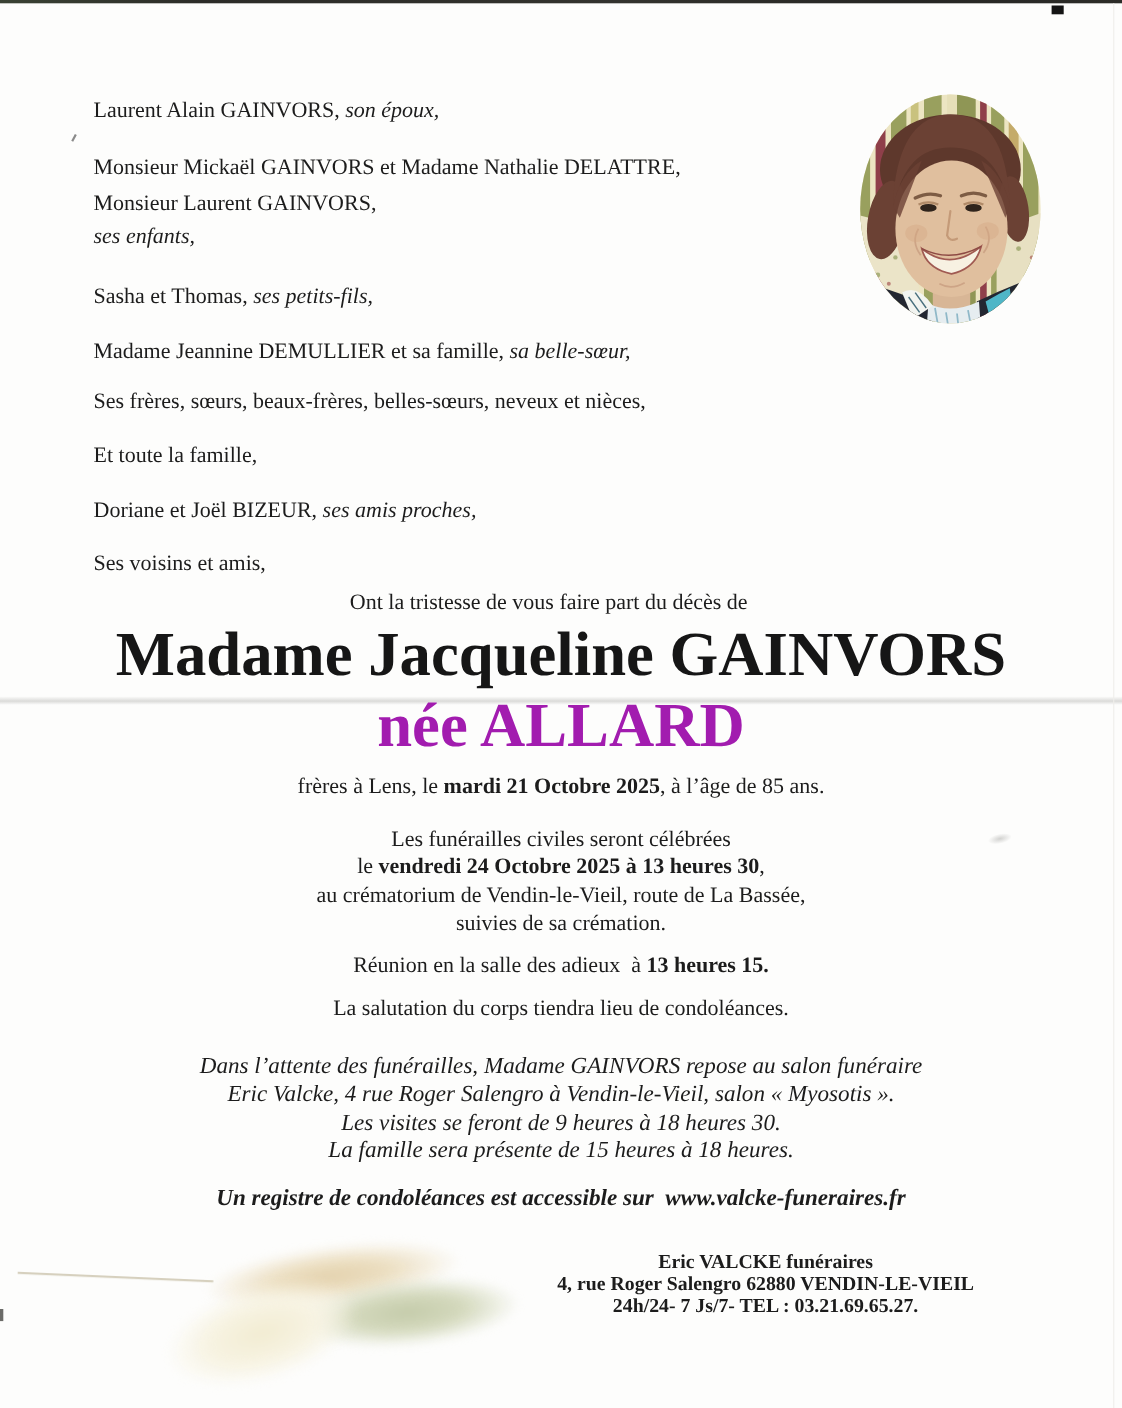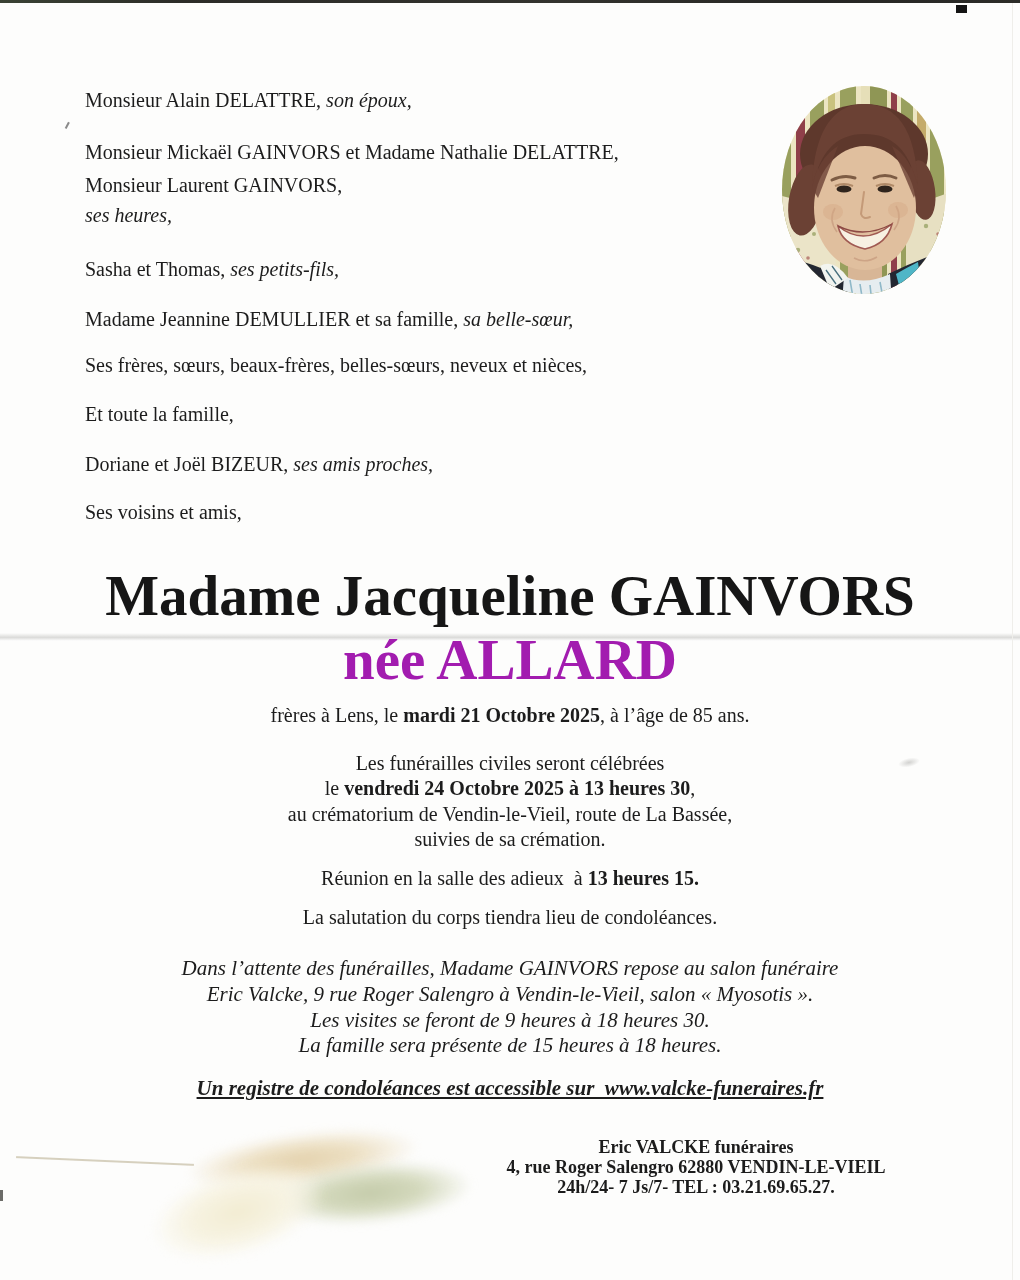--- a/index.html
+++ b/index.html
@@ -29,21 +29,21 @@
   .it{font-style:italic;}
   .cline{position:absolute;left:0;width:1020px;margin:0;text-align:center;font-size:20px;line-height:24px;white-space:nowrap;}
   .pre{white-space:pre;}
   .intro{position:absolute;left:318px;margin:0;font-size:20px;white-space:nowrap;}
   .title1{position:absolute;left:0;top:566px;width:1020px;margin:0;text-align:center;
     font-size:57px;font-weight:bold;letter-spacing:0px;line-height:60px;color:#161616;}
   .title2{position:absolute;left:0;top:630px;width:1020px;margin:0;text-align:center;
     font-size:57px;font-weight:bold;line-height:60px;color:#a21caf;}
   .repose-line{font-style:italic;font-size:21px;}
   .register{position:absolute;left:0;top:1076px;width:1020px;margin:0;text-align:center;
-    font-size:21px;font-weight:bold;font-style:italic;white-space:pre;text-decoration:underline;}
+    font-size:21px;font-weight:bold;font-style:italic;white-space:pre;}
   .contact{position:absolute;left:455px;top:1121px;width:450px;margin:16px;text-align:center;
     font-size:18px;font-weight:bold;line-height:20px;}
   .contact p{margin:0;}
 
   
   .flower{position:absolute;border-radius:50%;}
   .f-beige{left:185px;top:1132px;width:235px;height:56px;
     background:radial-gradient(closest-side,#e4d2ae 0%,#ecdfc2 45%,rgba(240,230,210,0));
     filter:blur(4px);transform:rotate(-7deg);}
   .f-sage{left:268px;top:1162px;width:205px;height:62px;
@@ -143,46 +143,47 @@
       <path d="M24,198 Q58,206 90,222 L90,245 L20,245 Z" fill="#232731"></path>
       <path d="M130,216 Q160,202 188,192 L192,245 L130,245 Z" fill="#232731"></path>
       <path d="M86,218 Q106,228 132,216 L134,245 L84,245 Z" fill="#e6edf0"></path>
       <path d="M92,222 L96,245 M102,226 L105,245 M112,227 L114,245 M122,224 L126,245" stroke="#8fb8c8" stroke-width="1.6" fill="none"></path>
       <path d="M138,216 Q150,209 160,204 L163,228 L142,231 Z" fill="#54c6d8" opacity="0.9"></path>
       <path d="M62,208 Q76,200 90,220 L72,232 Z" fill="#f2f4f0"></path>
       <path d="M68,212 L78,226 M74,208 L84,222" stroke="#49707e" stroke-width="1.3" fill="none"></path>
     </g>
   </svg>
 
-  <p class="fam" style="top:88px"><span>Monsieur Alain DELATTRE, </span><span class="it">son époux,</span></p>
+  <p class="fam" style="top:88px"><span>Laurent Alain GAINVORS, </span><span class="it">son époux,</span></p>
   <p class="fam" style="top:140px"><span>Monsieur Mickaël GAINVORS et Madame Nathalie DELATTRE,</span></p>
   <p class="fam" style="top:173px"><span>Monsieur Laurent GAINVORS,</span></p>
-  <p class="fam" style="top:203px"><span class="it">ses heures,</span></p>
+  <p class="fam" style="top:203px"><span class="it">ses enfants,</span></p>
   <p class="fam" style="top:257px"><span>Sasha et Thomas, </span><span class="it">ses petits-fils,</span></p>
   <p class="fam" style="top:307px"><span>Madame Jeannine DEMULLIER et sa famille, </span><span class="it">sa belle-sœur,</span></p>
   <p class="fam" style="top:353px"><span>Ses frères, sœurs, beaux-frères, belles-sœurs, neveux et nièces,</span></p>
   <p class="fam" style="top:402px"><span>Et toute la famille,</span></p>
   <p class="fam" style="top:452px"><span>Doriane et Joël BIZEUR, </span><span class="it">ses amis proches,</span></p>
   <p class="fam" style="top:500px"><span>Ses voisins et amis,</span></p>
 
+  <p class="intro" style="top:537px">Ont la tristesse de vous faire part du décès de</p>
 
   <h1 class="title1">Madame Jacqueline GAINVORS</h1>
   <h1 class="title2">née ALLARD</h1>
 
   <p class="cline" style="top:703px"><span>frères à Lens, le </span><b>mardi 21 Octobre 2025</b><span>, à l’âge de 85 ans.</span></p>
 
   <p class="cline" style="top:751px">Les funérailles civiles seront célébrées</p>
   <p class="cline" style="top:776px"><span>le </span><b>vendredi 24 Octobre 2025 à 13 heures 30</b><span>,</span></p>
   <p class="cline" style="top:802px">au crématorium de Vendin-le-Vieil, route de La Bassée,</p>
   <p class="cline" style="top:827px">suivies de sa crémation.</p>
   <p class="cline" style="top:866px"><span class="pre">Réunion en la salle des adieux  à </span><b>13 heures 15.</b></p>
   <p class="cline" style="top:905px">La salutation du corps tiendra lieu de condoléances.</p>
 
   <p class="cline repose-line" style="top:956px">Dans l’attente des funérailles, Madame GAINVORS repose au salon funéraire</p>
-  <p class="cline repose-line" style="top:982px">Eric Valcke, 9 rue Roger Salengro à Vendin-le-Vieil, salon « Myosotis ».</p>
+  <p class="cline repose-line" style="top:982px">Eric Valcke, 4 rue Roger Salengro à Vendin-le-Vieil, salon « Myosotis ».</p>
   <p class="cline repose-line" style="top:1008px">Les visites se feront de 9 heures à 18 heures 30.</p>
   <p class="cline repose-line" style="top:1033px">La famille sera présente de 15 heures à 18 heures.</p>
 
   <p class="register">Un registre de condoléances est accessible sur  www.valcke-funeraires.fr</p>
 
   <div class="contact">
     <p>Eric VALCKE funéraires</p>
     <p>4, rue Roger Salengro 62880 VENDIN-LE-VIEIL</p>
     <p>24h/24- 7 Js/7- TEL : 03.21.69.65.27.</p>
   </div>

